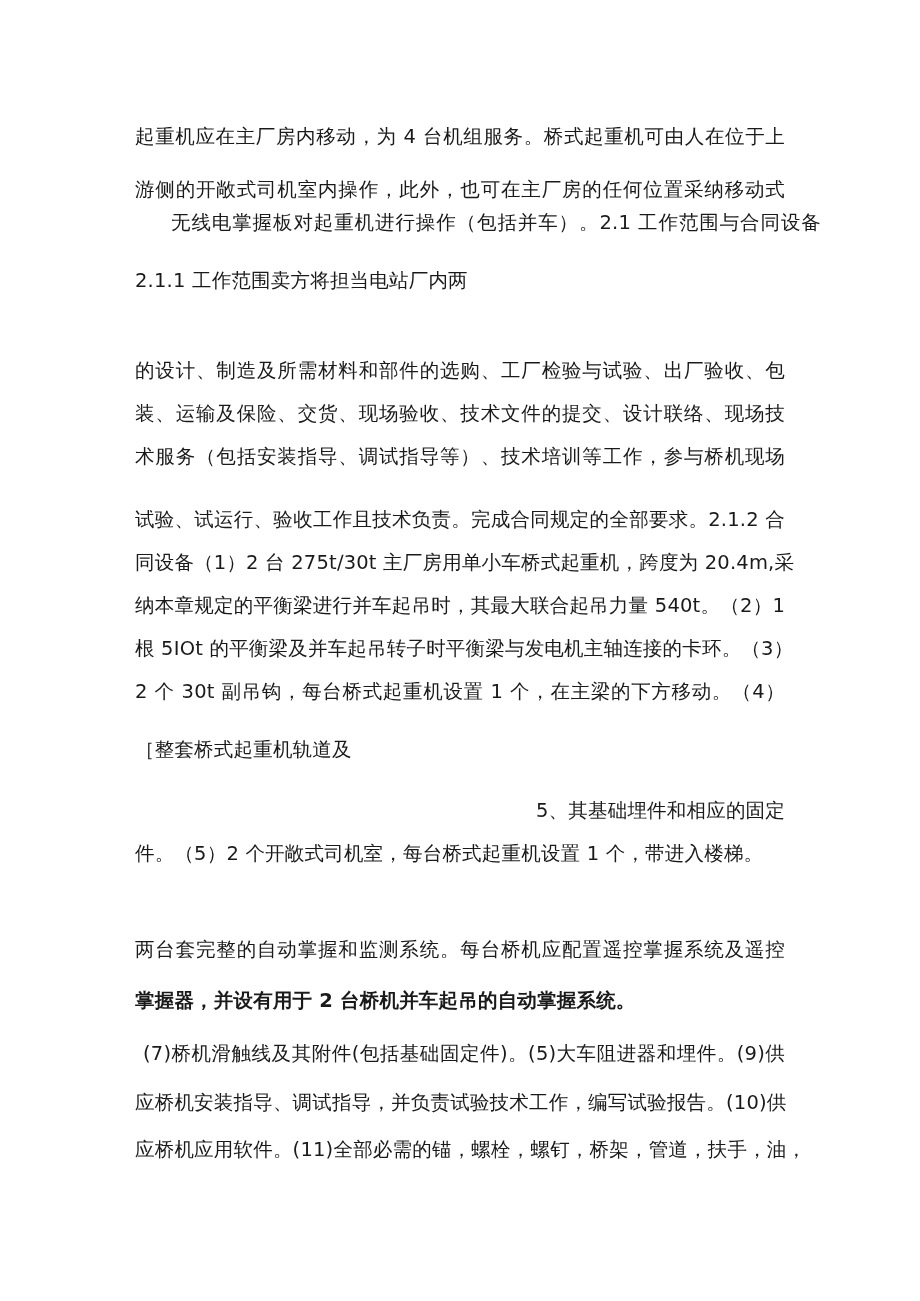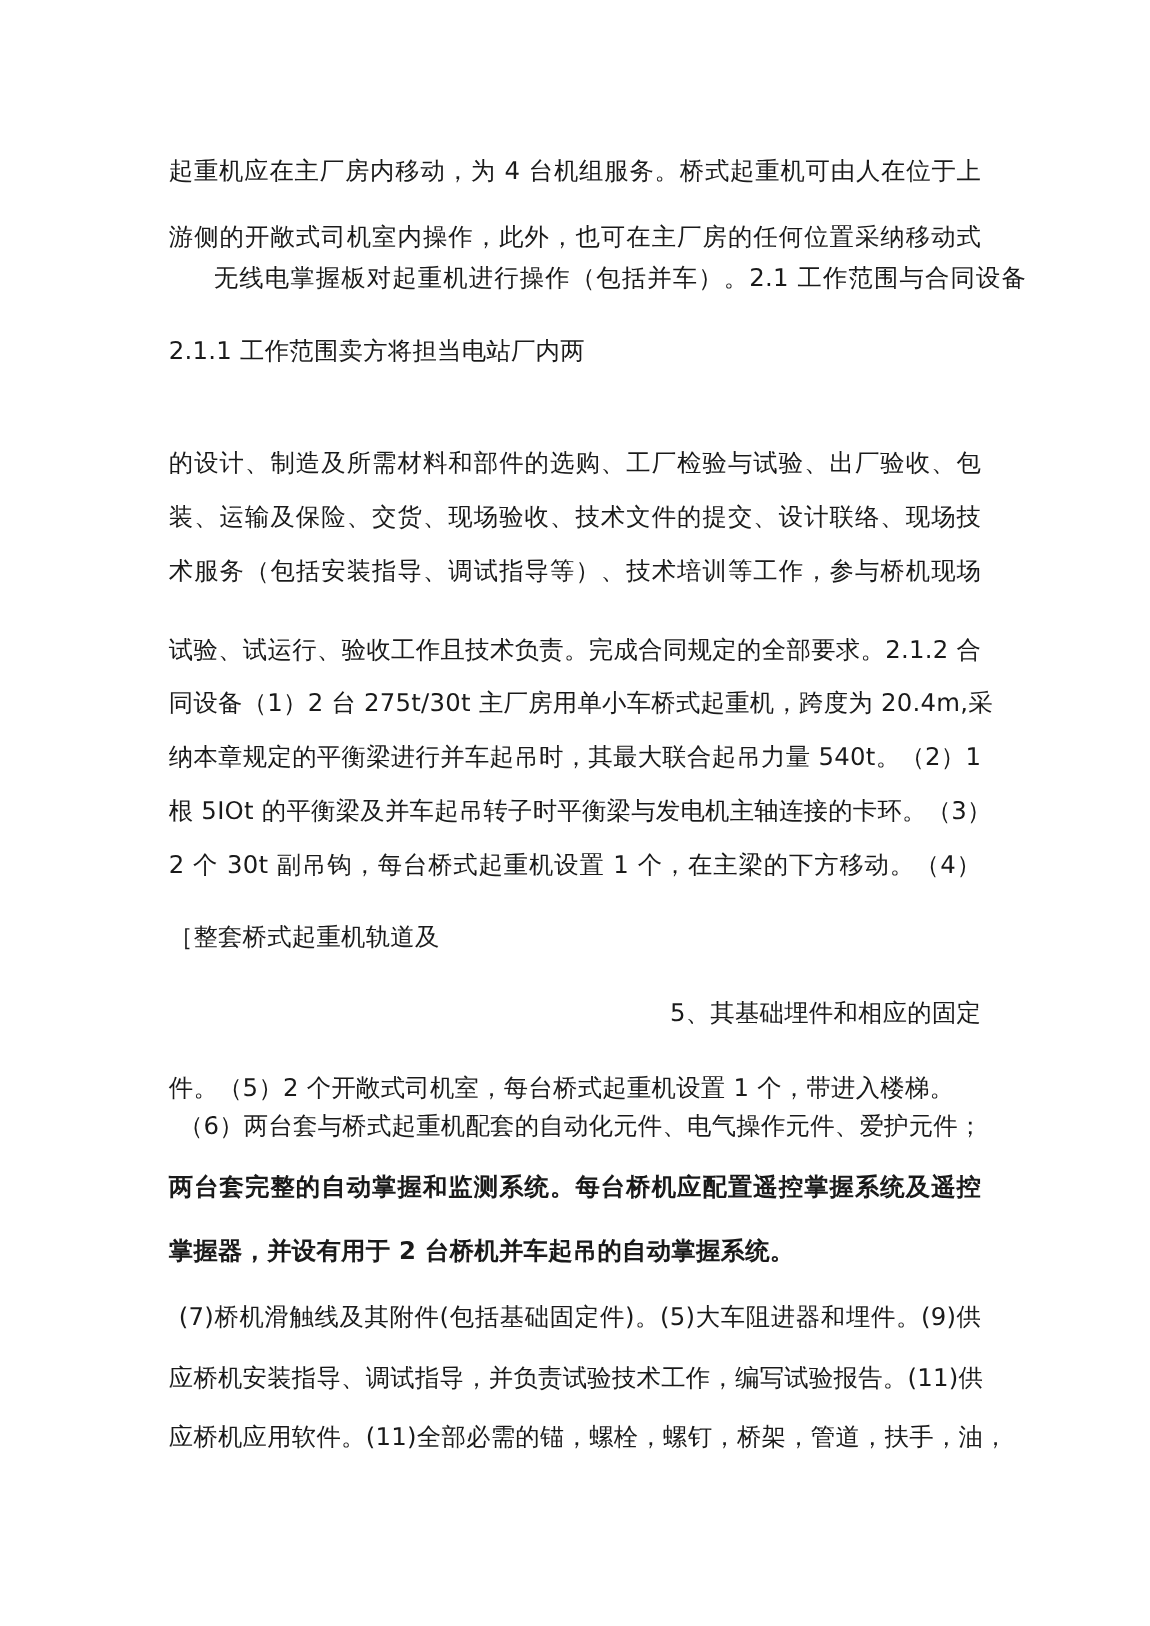--- a/index.html
+++ b/index.html
@@ -51,20 +51,19 @@
   <div class="line justify" style="top: 401px;">装、运输及保险、交货、现场验收、技术文件的提交、设计联络、现场技</div>
   <div class="line justify" style="top: 358px;">的设计、制造及所需材料和部件的选购、工厂检验与试验、出厂验收、包</div>
   <div class="line justify" style="top: 444px;">术服务（包括安装指导、调试指导等）、技术培训等工作，参与桥机现场</div>
   <div class="line justify" style="top: 507px;">试验、试运行、验收工作且技术负责。完成合同规定的全部要求。2.1.2 合</div>
   <div class="line justify" style="top: 550px;">同设备（1）2 台 275t∕30t 主厂房用单小车桥式起重机，跨度为 20.4m,采</div>
   <div class="line justify" style="top: 593px;">纳本章规定的平衡梁进行并车起吊时，其最大联合起吊力量 540t。（2）1</div>
   <div class="line justify" style="top: 636px;">根 5IOt 的平衡梁及并车起吊转子时平衡梁与发电机主轴连接的卡环。（3）</div>
   <div class="line justify" style="top: 679px;">2 个 30t 副吊钩，每台桥式起重机设置 1 个，在主梁的下方移动。（4）</div>
   <div class="line" style="top: 737px;">［整套桥式起重机轨道及</div>
   <div class="line right" style="top: 798px;">5、其基础埋件和相应的固定</div>
-  <div class="line" style="top: 841px; margin-top: 17px;">件。（5）2 个开敞式司机室，每台桥式起重机设置 1 个，带进入楼梯。</div>
-  <div class="line justify" style="top: 888px; left: 143px; width: 642px;">（6）两台套与桥式起重机配套的自动化元件、电气操作元件、爱护元件；</div>
-  <div class="line justify" style="top: 937px; font-weight: bold;">两台套完整的自动掌握和监测系统。每台桥机应配置遥控掌握系统及遥控</div>
+  <div class="line" style="top: 841px;">件。（5）2 个开敞式司机室，每台桥式起重机设置 1 个，带进入楼梯。</div>
+  <div class="line justify" style="top: 937px;">两台套完整的自动掌握和监测系统。每台桥机应配置遥控掌握系统及遥控</div>
   <div class="line" style="top: 988px; font-weight: bold;">掌握器，并设有用于 2 台桥机并车起吊的自动掌握系统。</div>
   <div class="line justify" style="top: 1041px; left: 143px; width: 642px;">(7)桥机滑触线及其附件(包括基础固定件)。(5)大车阻进器和埋件。(9)供</div>
-  <div class="line justify" style="top: 1090px;">应桥机安装指导、调试指导，并负责试验技术工作，编写试验报告。(11)供</div>
+  <div class="line justify" style="top: 1090px;">应桥机安装指导、调试指导，并负责试验技术工作，编写试验报告。(10)供</div>
   <div class="line justify" style="top: 1137px;">应桥机应用软件。(11)全部必需的锚，螺栓，螺钉，桥架，管道，扶手，油，</div>
 </div>
 
 </body></html>

